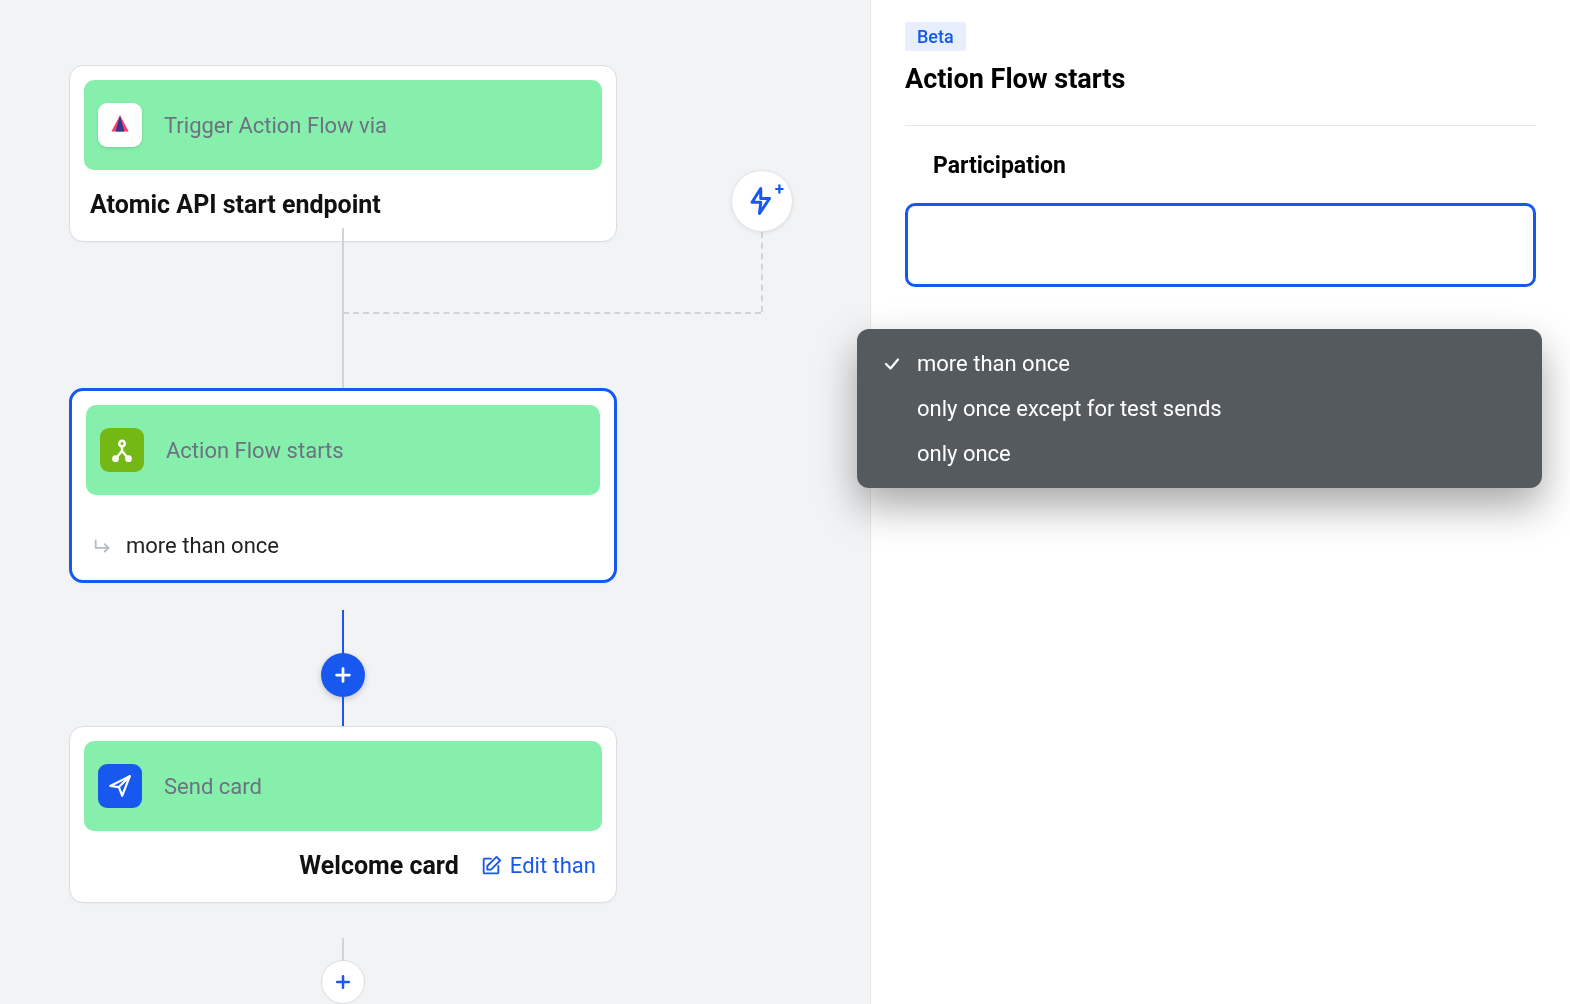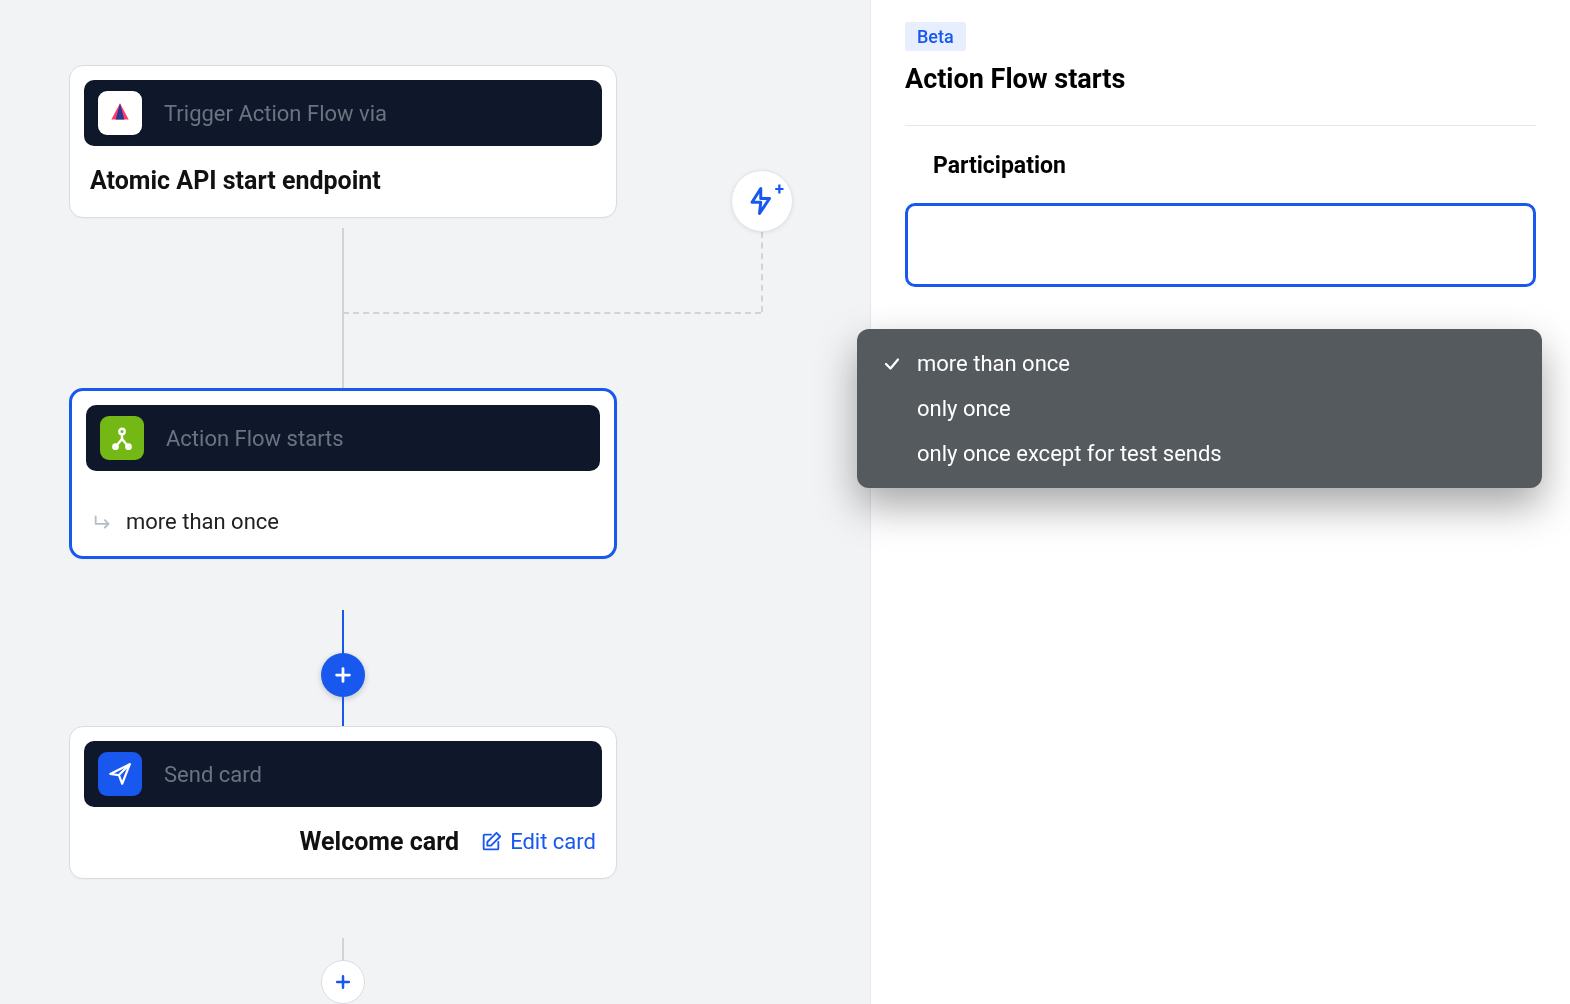--- a/index.html
+++ b/index.html
@@ -30,25 +30,25 @@
     position: absolute;
     width: 548px;
     background: #fff;
     border: 1px solid #d9dde2;
     border-radius: 14px;
     box-shadow: 0 1px 2px rgba(0,0,0,0.03);
   }
   .node-selected { border: 3px solid #1858ef; }
   .node-header {
     margin: 14px 14px 0 14px;
-    background: #0f172a;
+    background: #86efac;
     border-radius: 10px;
     display: flex;
     align-items: center;
-    padding: 11px 14px;
+    padding: 23px 14px;
     gap: 22px;
   }
   .node-header-icon {
     width: 44px; height: 44px;
     border-radius: 9px;
     display: flex; align-items: center; justify-content: center;
   }
   .icon-white { background: #fff; box-shadow: 0 1px 3px rgba(0,0,0,0.15); }
   .icon-green { background: #74b816; }
   .icon-blue  { background: #1858ef; }
@@ -182,21 +182,21 @@
       </div>
       <div class="node-header-label">Send card</div>
     </div>
     <div class="node-body node-body-row">
       <div class="node-title">Welcome card</div>
       <div class="edit-link">
         <svg width="22" height="22" viewBox="0 0 24 24" fill="none" stroke="#1858ef" stroke-width="2" stroke-linecap="round" stroke-linejoin="round">
           <path d="M12 4 H5 a1 1 0 0 0 -1 1 V19 a1 1 0 0 0 1 1 H19 a1 1 0 0 0 1 -1 V12"></path>
             <path d="M18 2 L22 6 L12 16 L8 16 L8 12 Z"></path>
         </svg>
-        <span>Edit card</span>
+        <span>Edit than</span>
       </div>
     </div>
   </div>
 
   <div class="vline" style="top:938px; height:24px;"></div>
   <div class="add-btn-outline" style="top:960px;">
     <svg width="20" height="20" viewBox="0 0 24 24" fill="none" stroke="#1858ef" stroke-width="3" stroke-linecap="round">
         <path d="M12 5 V19 M5 12 H19"></path>
       </svg>
   </div>
@@ -215,20 +215,20 @@
     <div class="dropdown-item">
       <span class="check">
         <svg width="18" height="18" viewBox="0 0 24 24" fill="none" stroke="#fff" stroke-width="3" stroke-linecap="round" stroke-linejoin="round">
             <path d="M4 12 L10 18 L20 6"></path>
           </svg>
       </span>
       <span>more than once</span>
     </div>
     <div class="dropdown-item">
       <span class="check"></span>
-      <span>only once</span>
+      <span>only once except for test sends</span>
     </div>
     <div class="dropdown-item">
       <span class="check"></span>
-      <span>only once except for test sends</span>
+      <span>only once</span>
     </div>
   </div>
 </div>
 
 </body></html>

